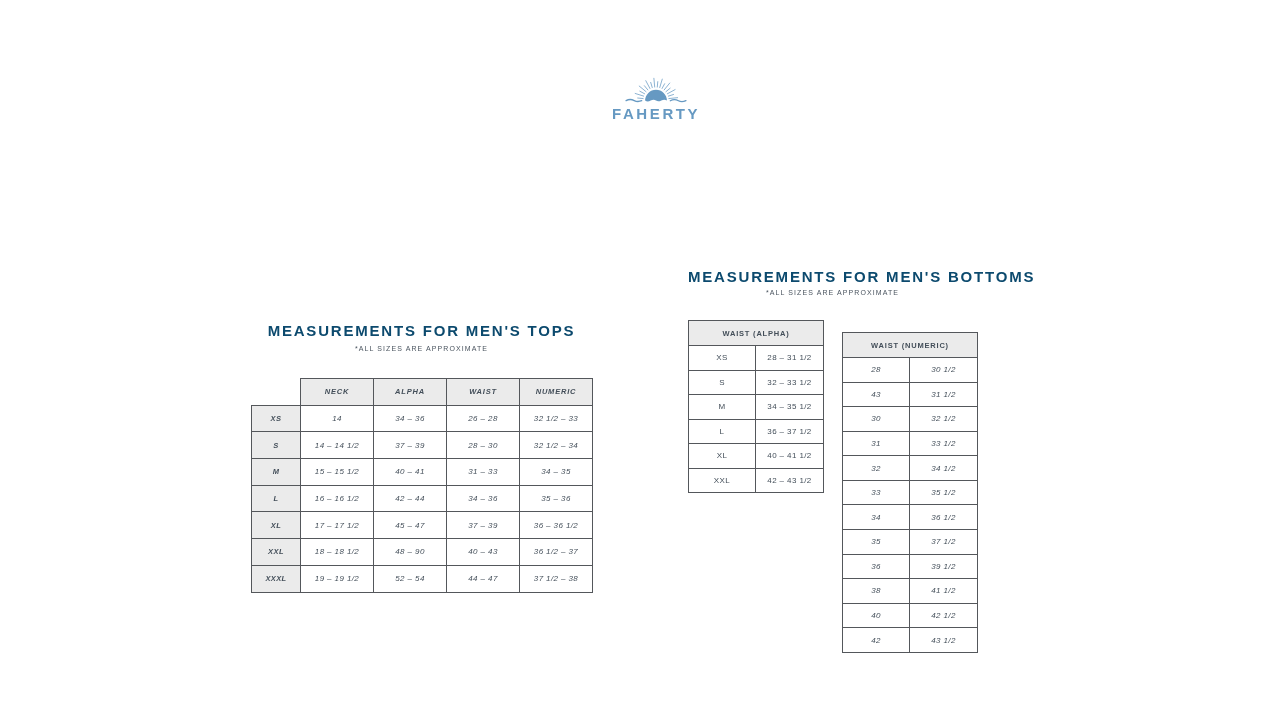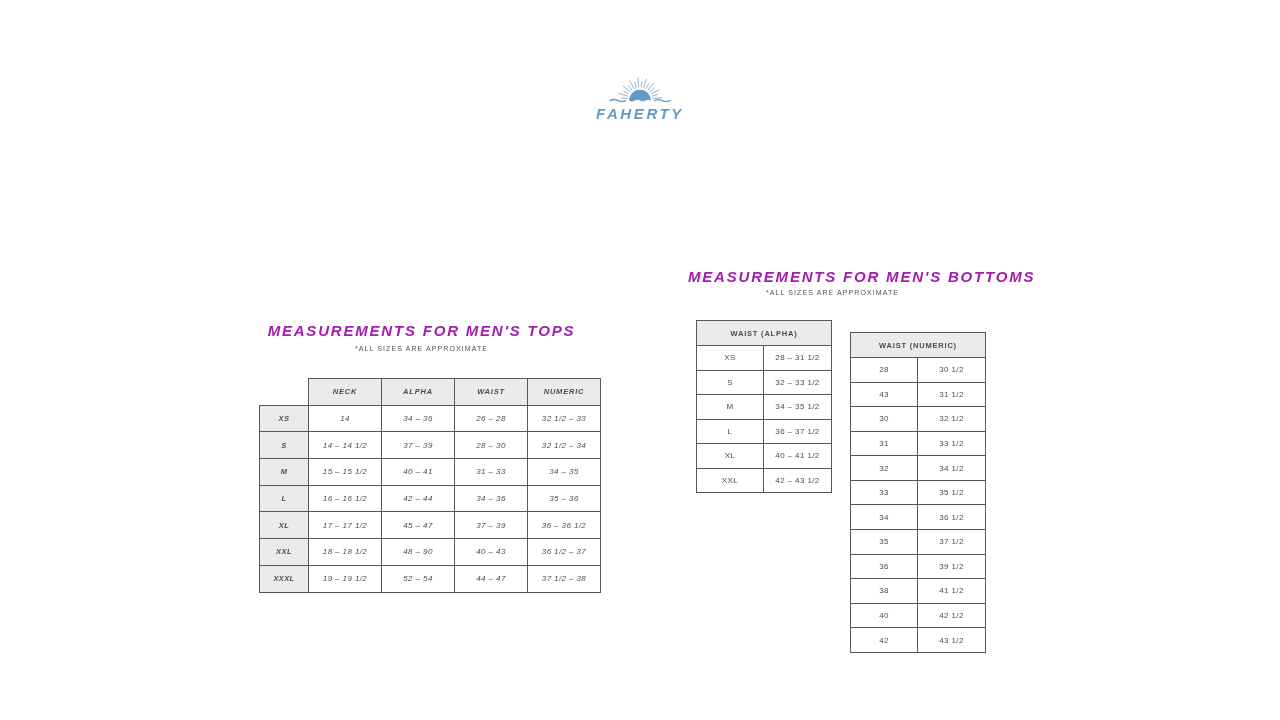--- a/index.html
+++ b/index.html
@@ -1,58 +1,58 @@
 <!DOCTYPE html>
 <html><head>
 <meta charset="utf-8">
 <style>
   * { margin:0; padding:0; box-sizing:border-box; }
   html,body { width:1280px; height:720px; background:#ffffff; overflow:hidden;
               font-family:"Liberation Sans", sans-serif; }
 
   
-  .logo { position:absolute; left:596px; top:70px; width:88px; text-align:left;font-style:italic; }
+  .logo { position:absolute; left:612px; top:70px; width:88px; text-align:left; }
   .logo svg { display:block; margin:0 auto; }
   .logo .wordmark { display:block; margin-top:1px; font-size:15px; font-weight:700;
                     letter-spacing:2.6px; color:#6699c2; }
 
   
   .section { position:absolute; }
   .sec-title { text-align:center; font-size:15px; font-weight:700;
-               letter-spacing:1.8px; color:#a21caf; white-space:nowrap;font-style:italic; }
+               letter-spacing:1.8px; color:#0c4a6e; white-space:nowrap; }
   .sec-sub   { position:absolute; left:0; right:0; text-align:center;
                font-size:7px; font-weight:400; letter-spacing:1.1px; color:#4a545f;
                white-space:nowrap; }
 
   .tops-section    { left:251px; top:322px; width:341px; }
   .tops-section .sec-sub { top:23px; }
   .bottoms-section { left:688px; top:268px; width:289px; }
   .bottoms-section .sec-sub { top:21px; }
 
   
   table { border-collapse:collapse; table-layout:fixed; position:absolute;
-          color:#434e59;margin-left:8px; }
+          color:#434e59; }
   td, th { border:1px solid #54575b; text-align:center; vertical-align:middle;
            font-size:8px; font-weight:400; letter-spacing:0.4px; padding:0;
            background:#ffffff; }
   th { background:#ebebeb; font-size:7.5px; font-weight:700; letter-spacing:0.8px; }
   .corner { border:none; background:#ffffff; }
 
   .tops-table { top:56px; left:0; width:341px;font-style:italic; }
   .tops-table th { height:26px; }
   .tops-table td { height:26.7px; }
   .tops-table .size-label { background:#ebebeb; font-weight:700; font-size:7.5px; }
   .tops-table col.c-label { width:49px; }
   .tops-table col.c-data  { width:73px; }
 
   .alpha-table   { top:52px; left:0;    width:135px; }
   .numeric-table { top:64px; left:154px; width:135px; }
   .alpha-table th, .numeric-table th { height:25px; }
   .alpha-table td { height:24.5px; }
-  .numeric-table td { height:24.58px; }
+  .numeric-table td { height:24.58px;font-style:italic; }
   .bcol-l { width:67px; } .bcol-r { width:68px; }
 </style>
 </head>
 <body>
 
 <div class="logo">
   <svg width="84" height="34" viewBox="0 0 120 50">
     <g id="sun-rays" stroke="#6699c2" stroke-width="1.1" stroke-linecap="round">
         <line x1="78.9" y1="42.0" x2="91.8" y2="40.7"></line>
         <line x1="78.2" y1="38.4" x2="85.8" y2="36.0"></line>

